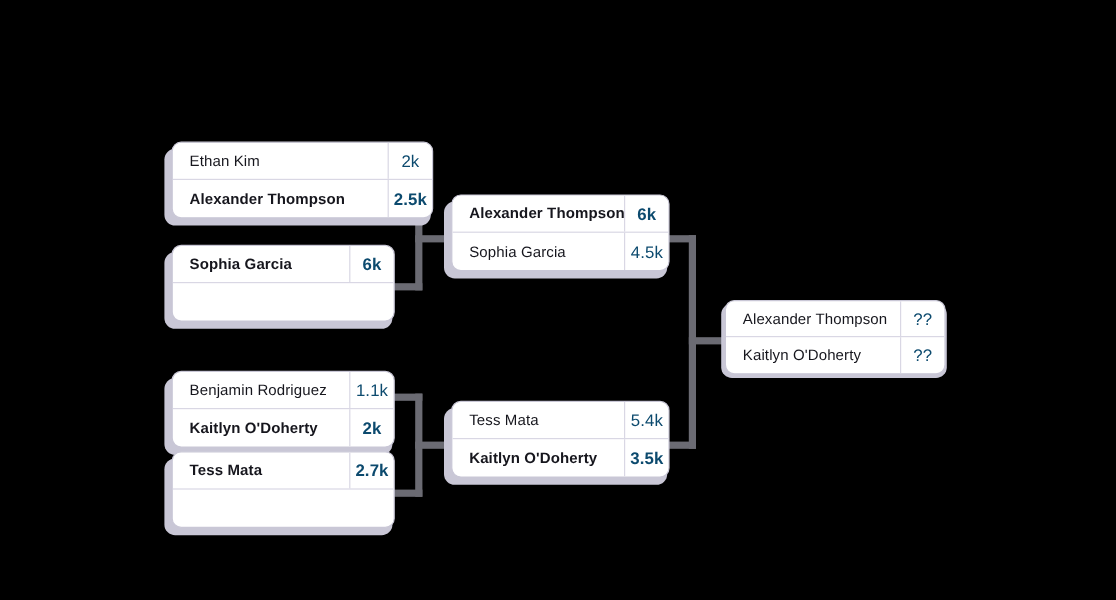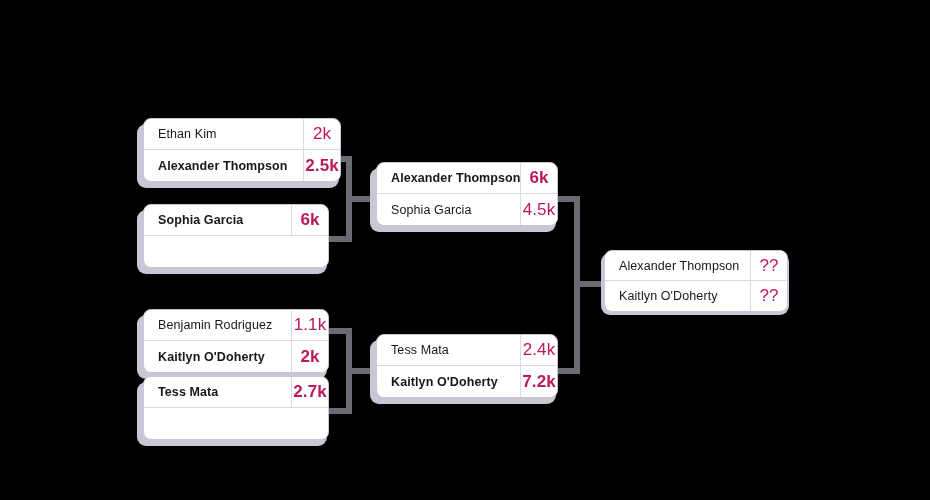--- a/index.html
+++ b/index.html
@@ -71,22 +71,22 @@
     letter-spacing: 0.1px;
     white-space: nowrap;
     overflow: hidden;
   }
   .score {
     flex: 0 0 36px;
     display: flex;
     align-items: center;
     justify-content: center;
     border-left: 1px solid #d9d7e4;
-    font-size: 17px;
-    color: #be185d;
+    font-size: 14px;
+    color: #0c4a6e;
     letter-spacing: 0.1px;
   }
   .winner .name,
   .winner .score {
     font-weight: bold;
   }
 </style>
 </head>
 <body>
 
@@ -100,21 +100,21 @@
   <div class="connector" style="left:328px; top:328px; width:24px; height:6px;"></div>
   <div class="connector" style="left:328px; top:408px; width:24px; height:6px;"></div>
   <div class="connector" style="left:346px; top:328px; width:6px; height:86px;"></div>
   <div class="connector" style="left:346px; top:368px; width:28px; height:6px;"></div>
 
   <div class="connector" style="left:556px; top:196px; width:24px; height:6px;"></div>
   <div class="connector" style="left:556px; top:368px; width:24px; height:6px;"></div>
   <div class="connector" style="left:574px; top:196px; width:6px; height:178px;"></div>
   <div class="connector" style="left:574px; top:281px; width:28px; height:6px;"></div>
 
-  <div class="match" style="left:137px; top:124px; width:202px; height:64px;">
+  <div class="match" style="left:137px; top:124px; width:222px; height:64px;">
     <div class="match-inner">
       <div class="row top">
         <div class="name">Ethan Kim</div>
         <div class="score">2k</div>
       </div>
       <div class="row winner">
         <div class="name">Alexander Thompson</div>
         <div class="score">2.5k</div>
       </div>
     </div>
@@ -161,25 +161,25 @@
         <div class="name">Sophia Garcia</div>
         <div class="score">4.5k</div>
       </div>
     </div>
   </div>
 
   <div class="match" style="left:370px; top:340px; width:186px; height:64px;">
     <div class="match-inner">
       <div class="row top">
         <div class="name">Tess Mata</div>
-        <div class="score">2.4k</div>
+        <div class="score">5.4k</div>
       </div>
       <div class="row winner">
         <div class="name">Kaitlyn O'Doherty</div>
-        <div class="score">7.2k</div>
+        <div class="score">3.5k</div>
       </div>
     </div>
   </div>
 
   <div class="match flush" style="left:601px; top:253px; width:188px; height:62px;">
     <div class="match-inner">
       <div class="row top">
         <div class="name">Alexander Thompson</div>
         <div class="score">??</div>
       </div>

